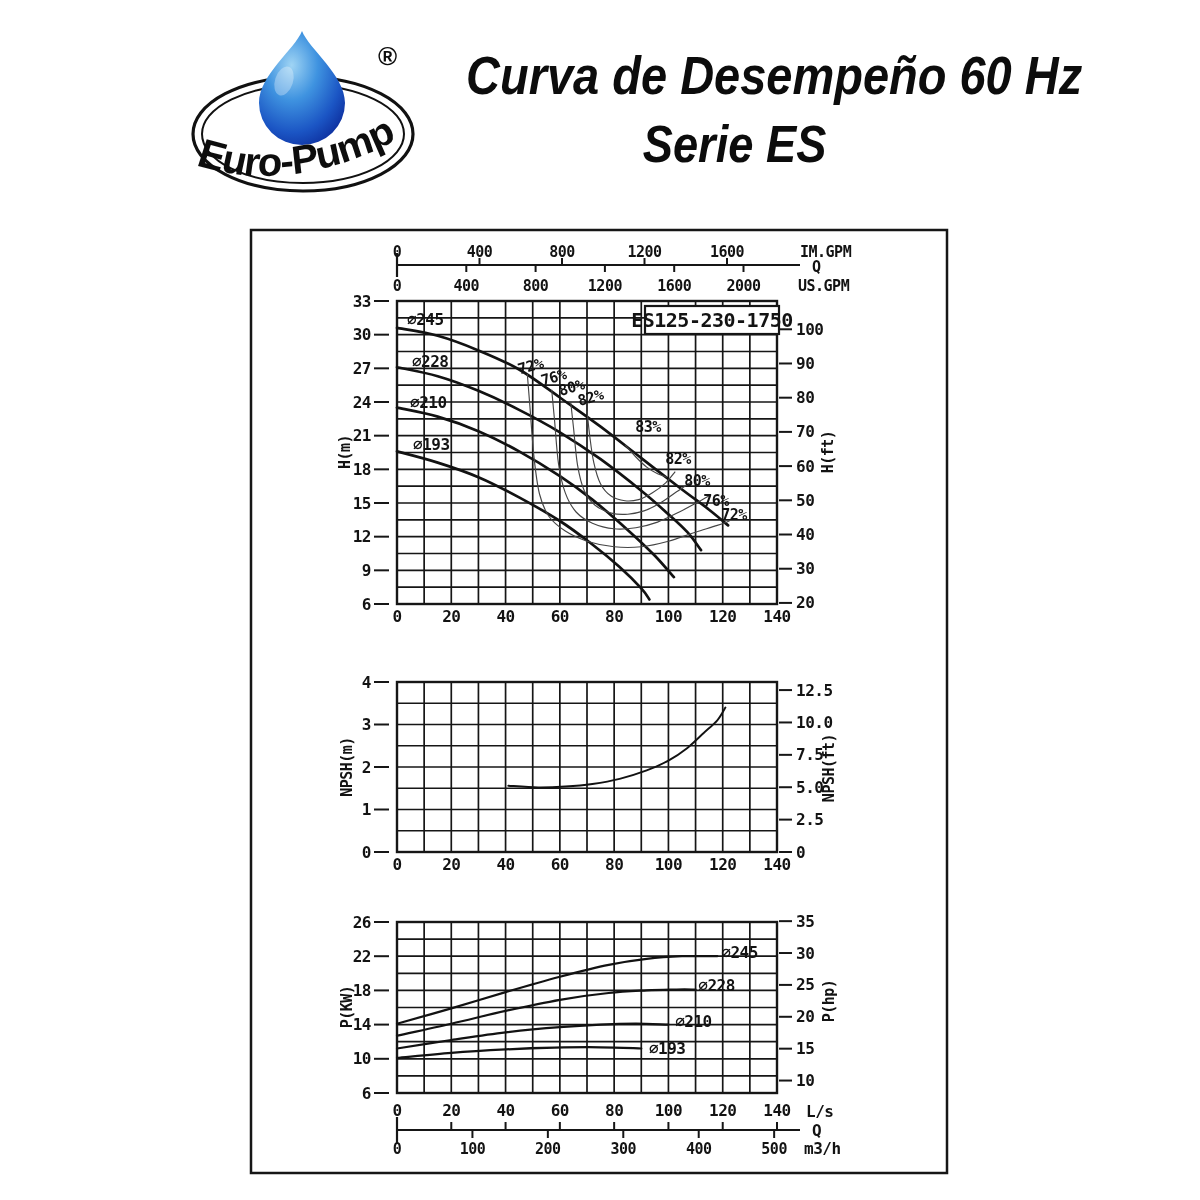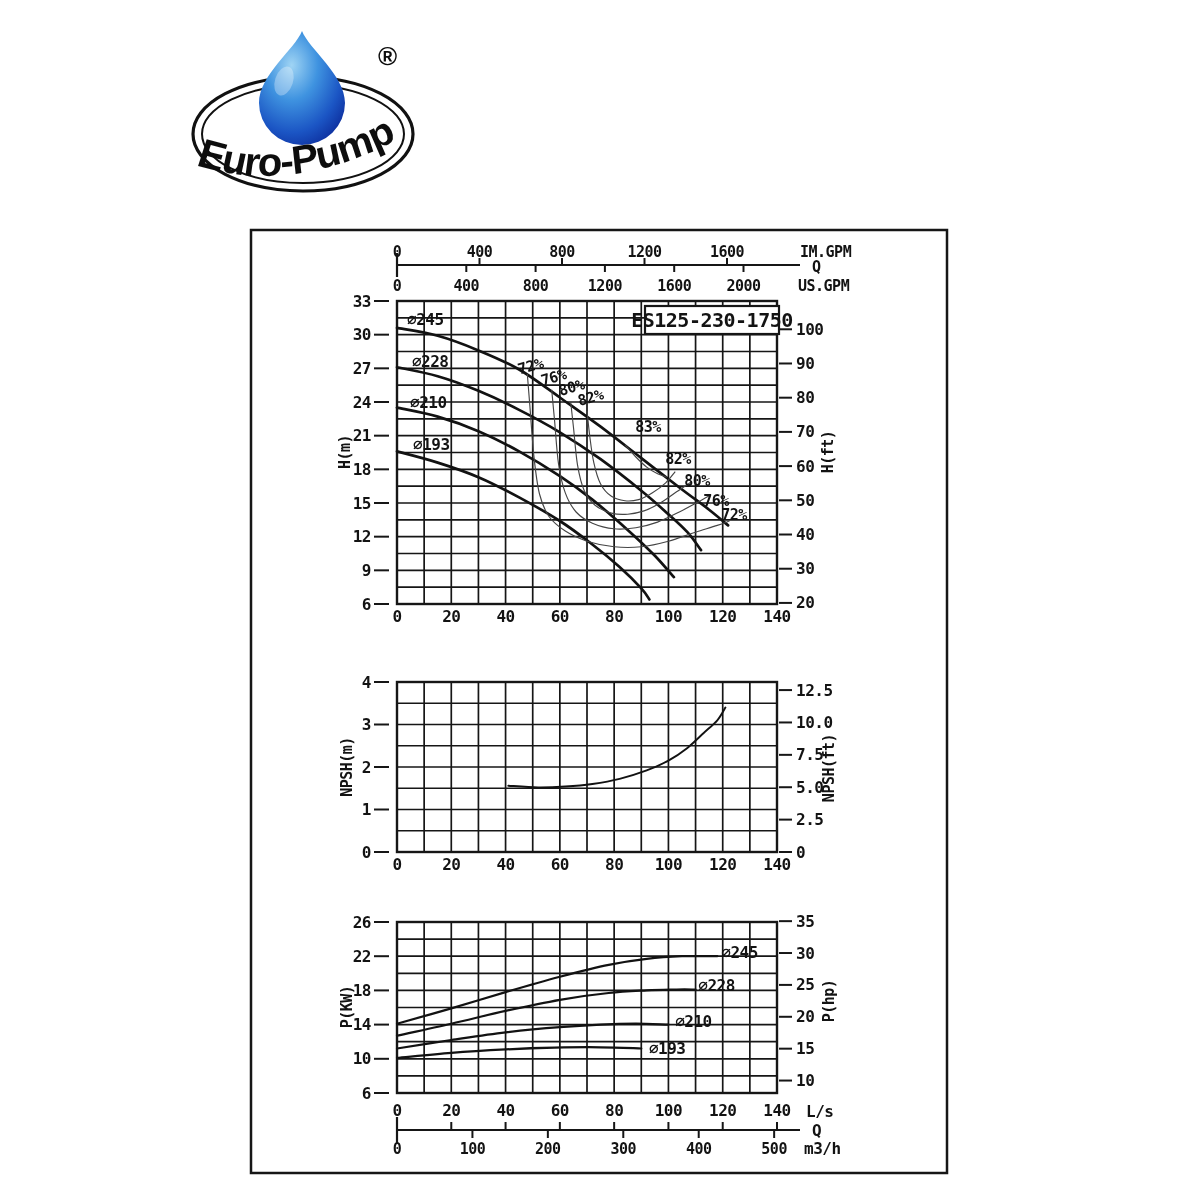--- a/index.html
+++ b/index.html
@@ -34,20 +34,24 @@
     <ellipse cx="123" cy="119" rx="110" ry="57" fill="none" stroke="#111" stroke-width="3.2"></ellipse>
     <ellipse cx="123" cy="119" rx="101" ry="49" fill="none" stroke="#111" stroke-width="2"></ellipse>
     <path d="M122,16 C115,34 79,60 79,88 A43,42 0 1 0 165,88 C165,60 129,34 122,16 Z" fill="url(#dropGrad)"></path>
     <ellipse cx="104" cy="66" rx="9" ry="15" fill="rgba(255,255,255,0.30)" transform="rotate(18 104 66)"></ellipse>
     <text class="lg" font-size="26" x="198" y="50">®</text>
     <text class="lg" font-size="40" letter-spacing="-1" transform="skewX(-4)">
       <textPath href="#lg-arc">Euro-Pump</textPath>
     </text>
   </svg>
 
+  <div class="titles">
+    <div class="t1"><span>Curva de Desempeño 60 Hz</span></div>
+    <div class="t2"><span>Serie ES</span></div>
+  </div>
 
   <svg id="main-svg" width="1200" height="1200" viewBox="0 0 1200 1200">
     <rect x="251" y="230" width="696" height="943" fill="none" stroke="#161616" stroke-width="2.5"></rect>
     <g id="gen">
         <line x1="397" y1="301" x2="397" y2="604" stroke="#161616" stroke-width="1.7"></line>
         <line x1="424.14285714285717" y1="301" x2="424.14285714285717" y2="604" stroke="#161616" stroke-width="1.7"></line>
         <line x1="451.2857142857143" y1="301" x2="451.2857142857143" y2="604" stroke="#161616" stroke-width="1.7"></line>
         <line x1="478.42857142857144" y1="301" x2="478.42857142857144" y2="604" stroke="#161616" stroke-width="1.7"></line>
         <line x1="505.57142857142856" y1="301" x2="505.57142857142856" y2="604" stroke="#161616" stroke-width="1.7"></line>
         <line x1="532.7142857142858" y1="301" x2="532.7142857142858" y2="604" stroke="#161616" stroke-width="1.7"></line>

